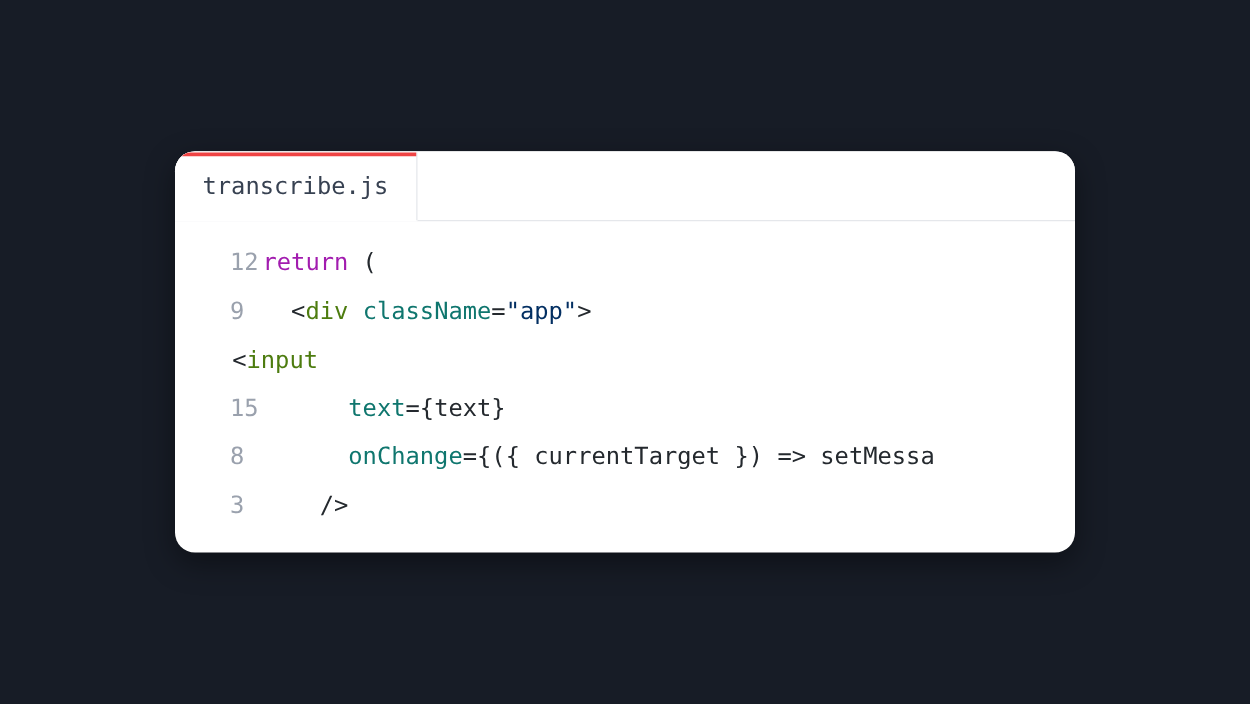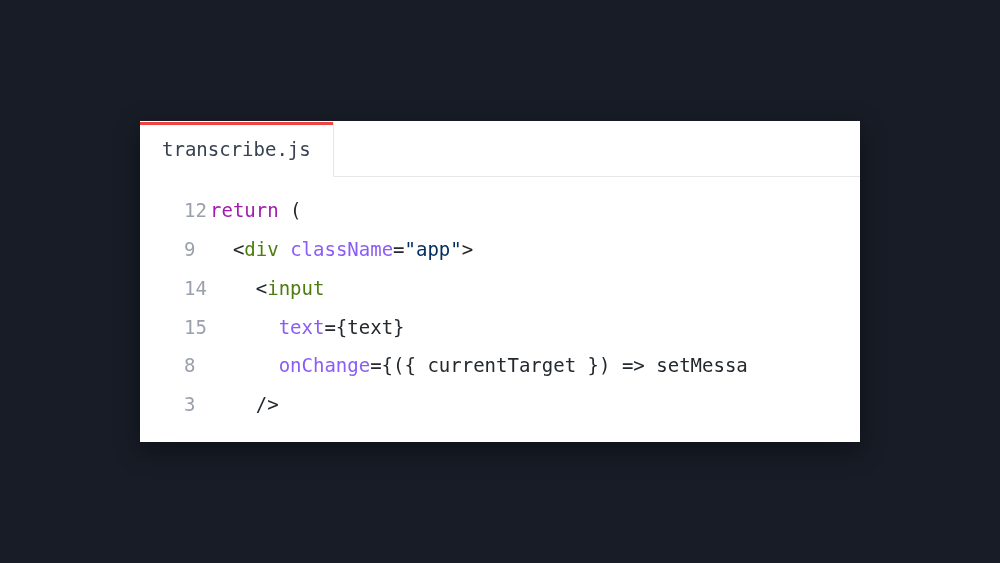--- a/index.html
+++ b/index.html
@@ -8,21 +8,21 @@
     background: #171c26;
     font-family: ui-monospace, "SF Mono", Menlo, Consolas, monospace;
     display: flex;
     align-items: center;
     justify-content: center;
     overflow: hidden;
   }
   .editor-window {
     width: 720px;
     background: #ffffff;
-    border-radius: 0;
+    border-radius: 16px;
     box-shadow: 0 8px 24px rgba(0,0,0,0.4);
     overflow: hidden;
     position: relative;
   }
   .tabbar {
     display: flex;
     background: #ffffff;
     border-bottom: 1px solid #e5e7eb;
     position: relative;
     height: 56px;
@@ -63,21 +63,21 @@
     flex: 0 0 auto;
     padding-left: 44px;
   }
   .code {
     flex: 0 0 auto;
     color: #1f2937;
     white-space: pre;
   }
   .tk-keyword { color: #a21caf; }   
   .tk-tag     { color: #4d7c0f; }   
-  .tk-attr    { color: #8b5cf6; }   
+  .tk-attr    { color: #0f766e; }   
   .tk-str     { color: #032f62; }   
   .tk-punc    { color: #24292e; }
   .tk-plain   { color: #24292e; }
   .tk-brace   { color: #24292e; }
 </style>
 </head>
 <body>
 
 <div class="editor-window">
 
@@ -90,21 +90,20 @@
   <div class="code-area" id="code-area">
       <div class="code-line">
         <div class="gutter">12</div>
         <div class="code"><span></span><span class="tk-keyword">return</span><span class="tk-plain"> (</span></div>
       </div>
       <div class="code-line">
         <div class="gutter">9</div>
         <div class="code"><span>  </span><span class="tk-punc">&lt;</span><span class="tk-tag">div</span><span class="tk-plain"> </span><span class="tk-attr">className</span><span class="tk-punc">=</span><span class="tk-str">"app"</span><span class="tk-punc">&gt;</span></div>
       </div>
       <div class="code-line">
-        <div class="gutter">14</div>
         <div class="code"><span>    </span><span class="tk-punc">&lt;</span><span class="tk-tag">input</span></div>
       </div>
       <div class="code-line">
         <div class="gutter">15</div>
         <div class="code"><span>      </span><span class="tk-attr">text</span><span class="tk-punc">=</span><span class="tk-brace">{</span><span class="tk-plain">text</span><span class="tk-brace">}</span></div>
       </div>
       <div class="code-line">
         <div class="gutter">8</div>
         <div class="code"><span>      </span><span class="tk-attr">onChange</span><span class="tk-punc">=</span><span class="tk-brace">{</span><span class="tk-punc">(</span><span class="tk-brace">{ </span><span class="tk-plain">currentTarget</span><span class="tk-brace"> }</span><span class="tk-punc">)</span><span class="tk-plain"> </span><span class="tk-punc">=&gt;</span><span class="tk-plain"> setMessa</span></div>
       </div>

